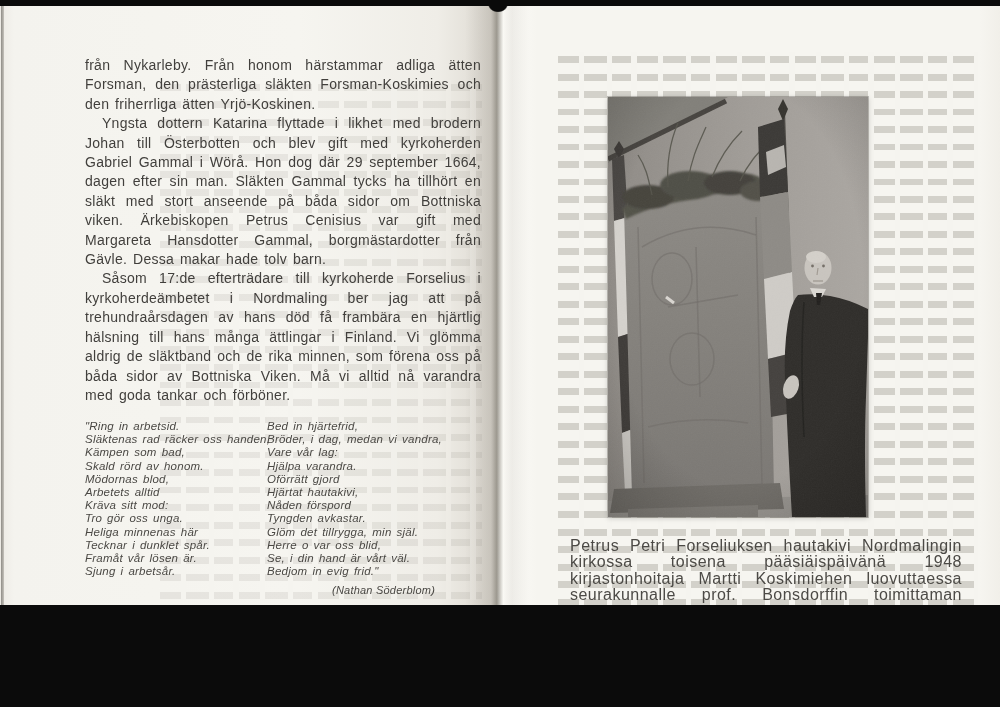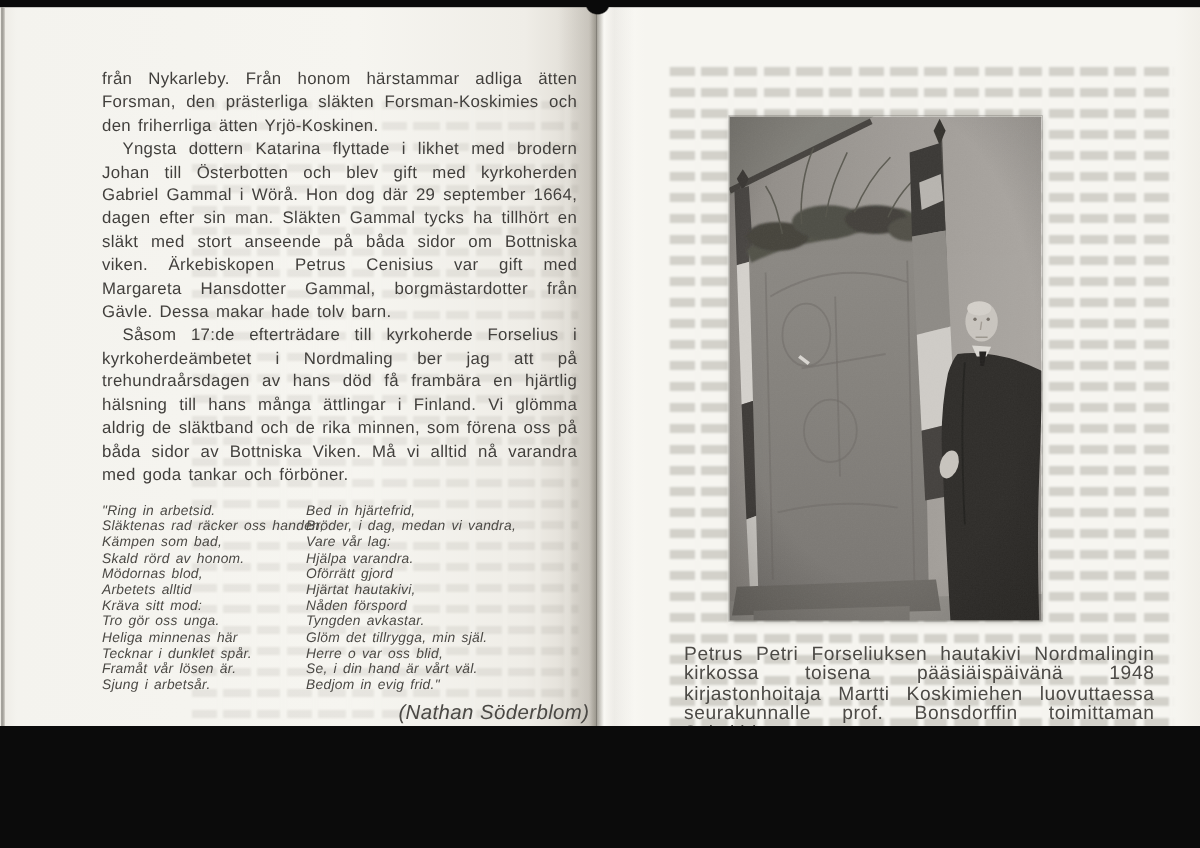--- a/index.html
+++ b/index.html
@@ -33,22 +33,22 @@
   .body-text{position:absolute;left:85px;top:56px;width:396px;
     font-size:14px;line-height:19.4px;color:#413f3c;text-align:justify;
     letter-spacing:.02em;word-spacing:.12em;}
   .body-text p{margin:0;text-indent:17px;}
   .body-text p.first{text-indent:0;}
   .poem{position:absolute;left:85px;top:420px;width:396px;height:165px;
     font-size:11.5px;line-height:13.2px;font-style:italic;color:#4a4844;
     letter-spacing:.02em;word-spacing:.14em;}
   .poem-col{position:absolute;top:0;white-space:nowrap;}
   .poem-col-1{left:0;}
-  .poem-col-2{left:170px;}
-  .attribution{position:absolute;left:332px;top:584px;font-size:17px;
+  .poem-col-2{left:182px;}
+  .attribution{position:absolute;left:332px;top:584px;font-size:11px;
     font-style:italic;color:#4a4844;letter-spacing:.02em;}
   .page-number{position:absolute;font-size:12.5px;color:#6b6a66;}
   .page-number-left{left:86px;top:624px;}
   .page-number-right{left:932px;top:626px;}
   
   .photo{position:absolute;left:608px;top:97px;width:260px;height:420px;z-index:2;
     box-shadow:0 0 0 1px rgba(95,92,85,.35), 0 1px 5px rgba(40,38,32,.25);}
   .photo svg{display:block;}
   .caption{position:absolute;left:570px;top:538px;width:392px;z-index:2;
     font-size:16px;line-height:16.4px;color:#4c4a46;text-align:justify;

